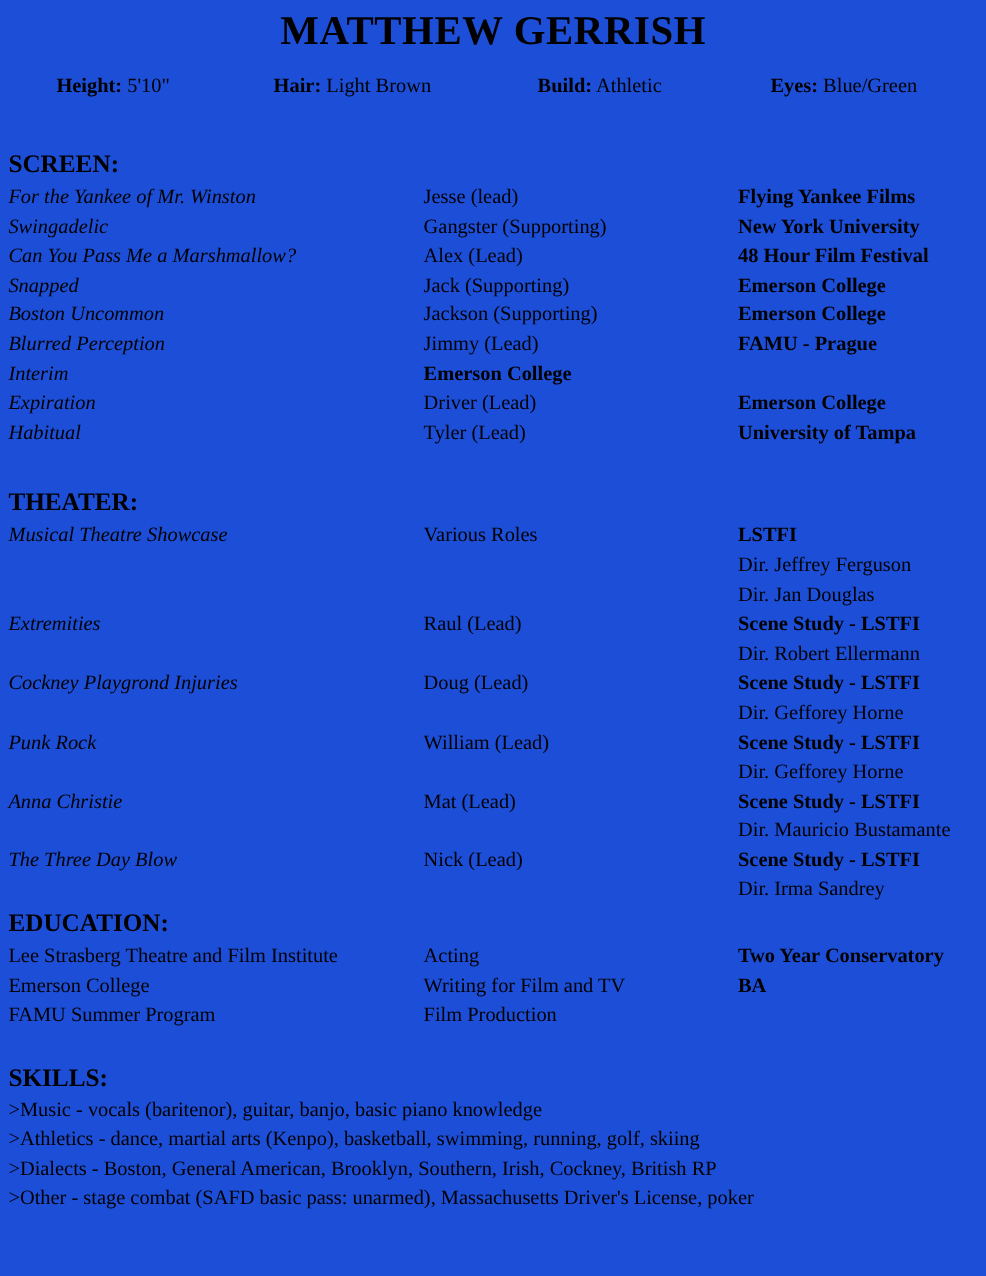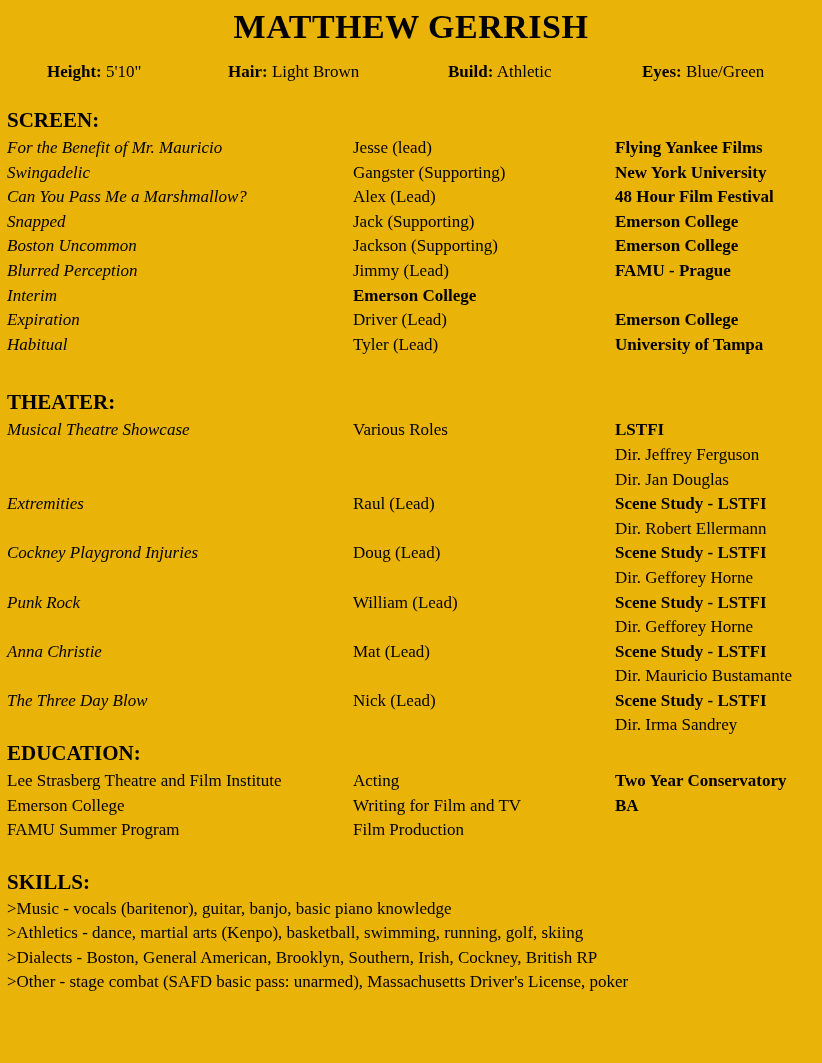--- a/index.html
+++ b/index.html
@@ -1,21 +1,21 @@
 <!DOCTYPE html>
 <html><head>
 <meta charset="utf-8">
 <style>
   html, body { margin: 0; padding: 0; background: #e8e8e8; }
   .page {
     position: relative;
     width: 822px;
     height: 1063px;
     margin: 0 auto;
-    background: #eab308;
+    background: #1d4ed8;
     color: #000;
     font-family: "Liberation Serif", "DejaVu Serif", serif;
     box-sizing: border-box;
     padding: 8px 7px 0 7px;
     overflow: hidden;
   }
   .name {
     margin: 0;
     text-align: center;
     font-size: 34px;
@@ -37,21 +37,21 @@
     font-size: 17px;
     line-height: 22px;
   }
   .stats b { font-weight: bold; }
   .section-heading {
     margin: 0;
     font-size: 21px;
     line-height: 26px;
     font-weight: bold;
   }
-  .screen-heading   { margin-top: 24px; }
+  .screen-heading   { margin-top: 40px; }
   .theater-heading  { margin-top: 32px; }
   .education-heading{ margin-top: 2px; }
   .skills-heading   { margin-top: 26px; }
   .rows { margin-top: 3px; }
   .row {
     display: grid;
     grid-template-columns: 346px 262px 1fr;
     font-size: 17px;
     line-height: 24.6px;
   }
@@ -73,21 +73,21 @@
   <div class="stats">
     <span><b>Height:</b> <span>5'10"</span></span>
     <span><b>Hair:</b> <span>Light Brown</span></span>
     <span><b>Build:</b> <span>Athletic</span></span>
     <span><b>Eyes:</b> <span>Blue/Green</span></span>
   </div>
 
   <h2 class="section-heading screen-heading">SCREEN:</h2>
   <div class="rows">
     <div class="row">
-      <span class="italic">For the Benefit of Mr. Mauricio</span>
+      <span class="italic">For the Yankee of Mr. Winston</span>
       <span>Jesse (lead)</span>
       <span class="credit">Flying Yankee Films</span>
     </div>
     <div class="row">
       <span class="italic">Swingadelic</span>
       <span>Gangster (Supporting)</span>
       <span class="credit">New York University</span>
     </div>
     <div class="row">
       <span class="italic">Can You Pass Me a Marshmallow?</span>

